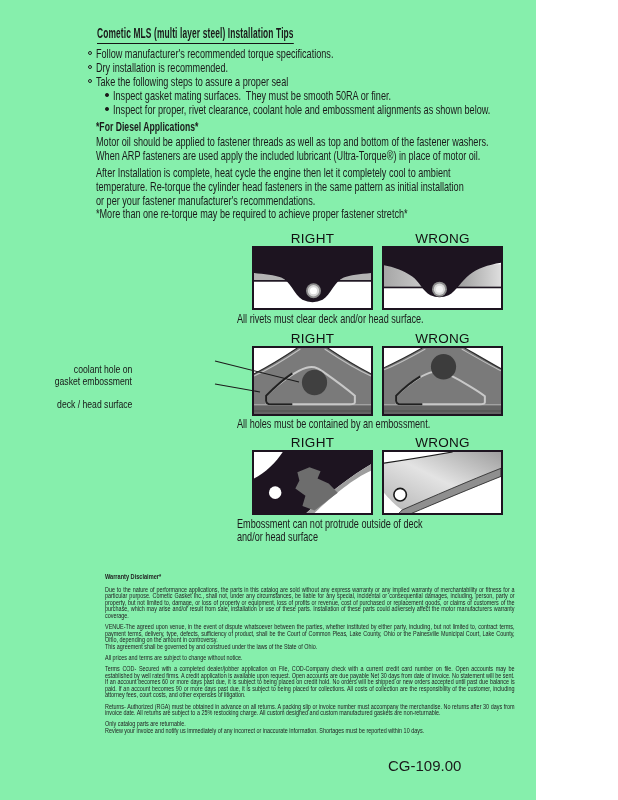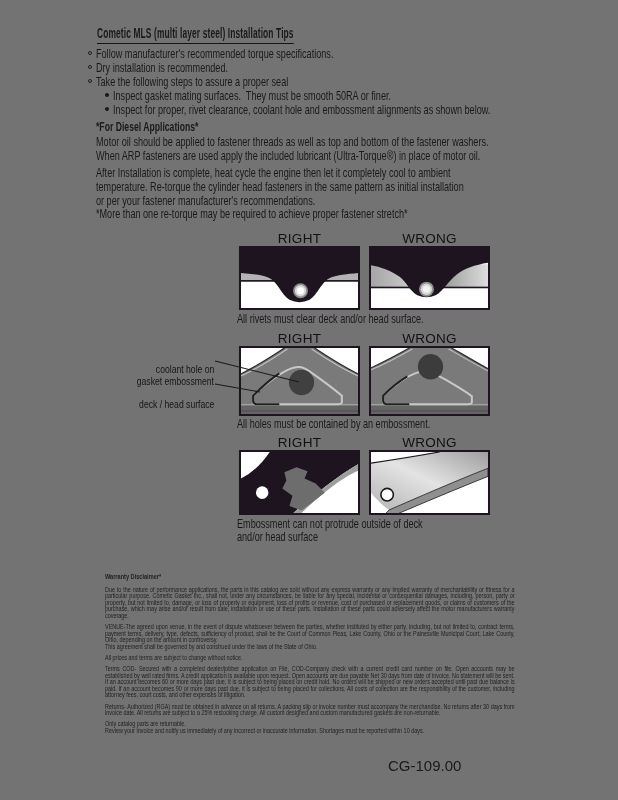--- a/index.html
+++ b/index.html
@@ -1,17 +1,17 @@
 <!DOCTYPE html>
 <html><head>
 <meta charset="utf-8">
 <style>
   html,body { margin:0; padding:0; background:#ffffff; }
   .page {
-    position:relative; width:618px; height:800px; background:#737373;
+    position:relative; width:536px; height:800px; background:#86efac;
     font-family:"Liberation Sans", sans-serif; color:#1a1a1a; overflow:hidden;
   }
   
   .title {
     position:absolute; left:97px; top:25px;
     font-size:14px; font-weight:bold; white-space:pre;
     display:inline-block; transform:scaleX(0.60); transform-origin:0 0;
     border-bottom:1.5px solid #151515; padding-bottom:2px; letter-spacing:0.2px;
   }
   
@@ -33,21 +33,21 @@
     display:inline-block; transform:scaleX(0.64); transform-origin:0 0; white-space:pre;
   }
   .para {
     position:absolute; left:96px; width:620px; font-size:13px; line-height:14px;
     white-space:pre-line; transform:scaleX(0.70); transform-origin:0 0;
   }
   .para.p1 { top:135px; }
   .para.p2 { top:166px; }
   .para.note { top:207px; }
   
-  .diagram-row { position:absolute; left:239px; display:flex; gap:9px;align-items:center; }
+  .diagram-row { position:absolute; left:252px; display:flex; gap:9px;align-items:center; }
   .row1 { top:231px; } .row2 { top:331px; } .row3 { top:435px; }
   .pcol { width:121px; }
   .plabel { text-align:center; font-size:13.5px; height:15px; line-height:15px; letter-spacing:0.3px; color:#111; }
   .pbox { border:2.5px solid #1d1420; background:#fff; box-sizing:border-box; width:121px; }
   .row1 .pbox { height:64px; } .row2 .pbox { height:70px; } .row3 .pbox { height:65px; }
   .pbox svg { display:block; width:100%; height:100%; }
   .caption {
     position:absolute; left:237px; font-size:13px; line-height:13px; white-space:pre-line;
     transform:scaleX(0.70); transform-origin:0 0; width:340px;
   }

